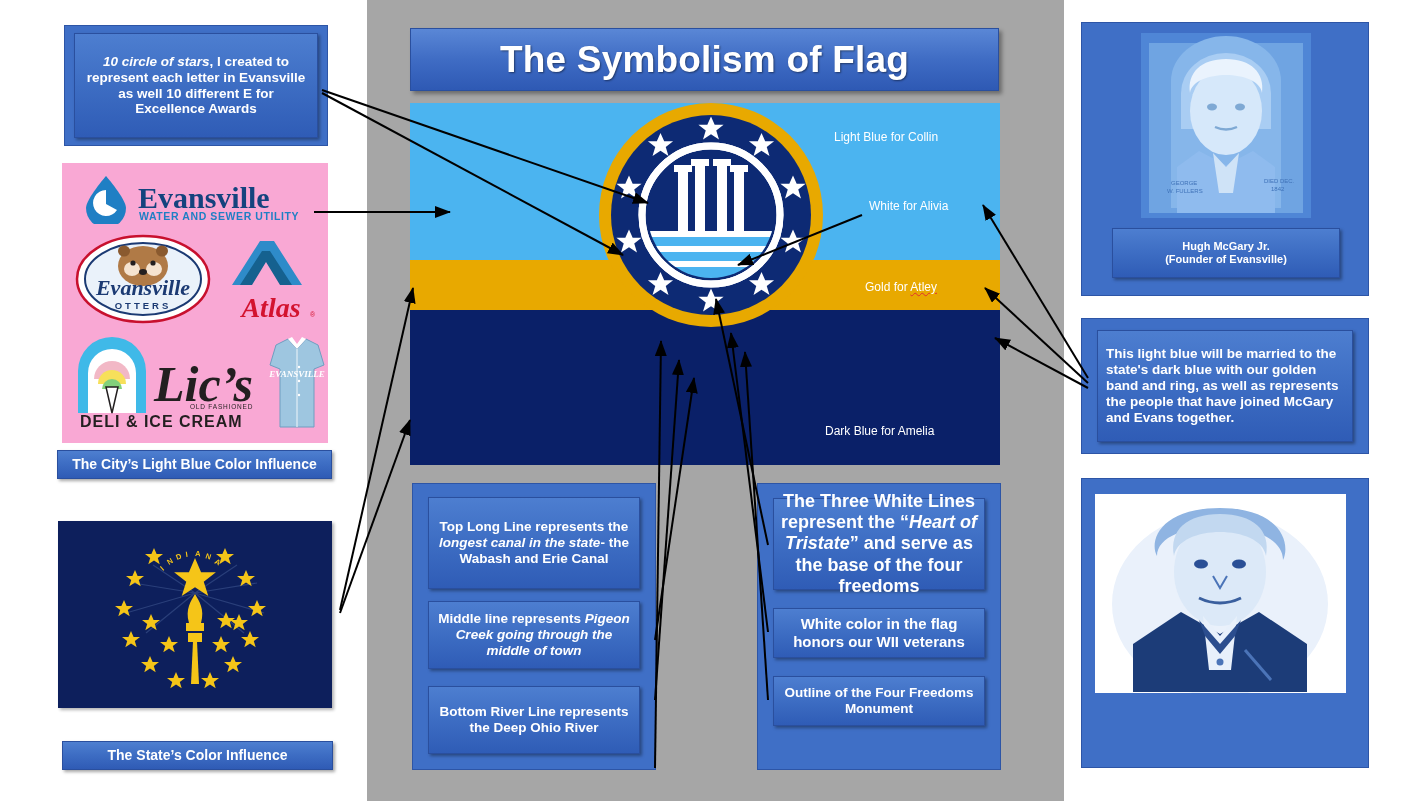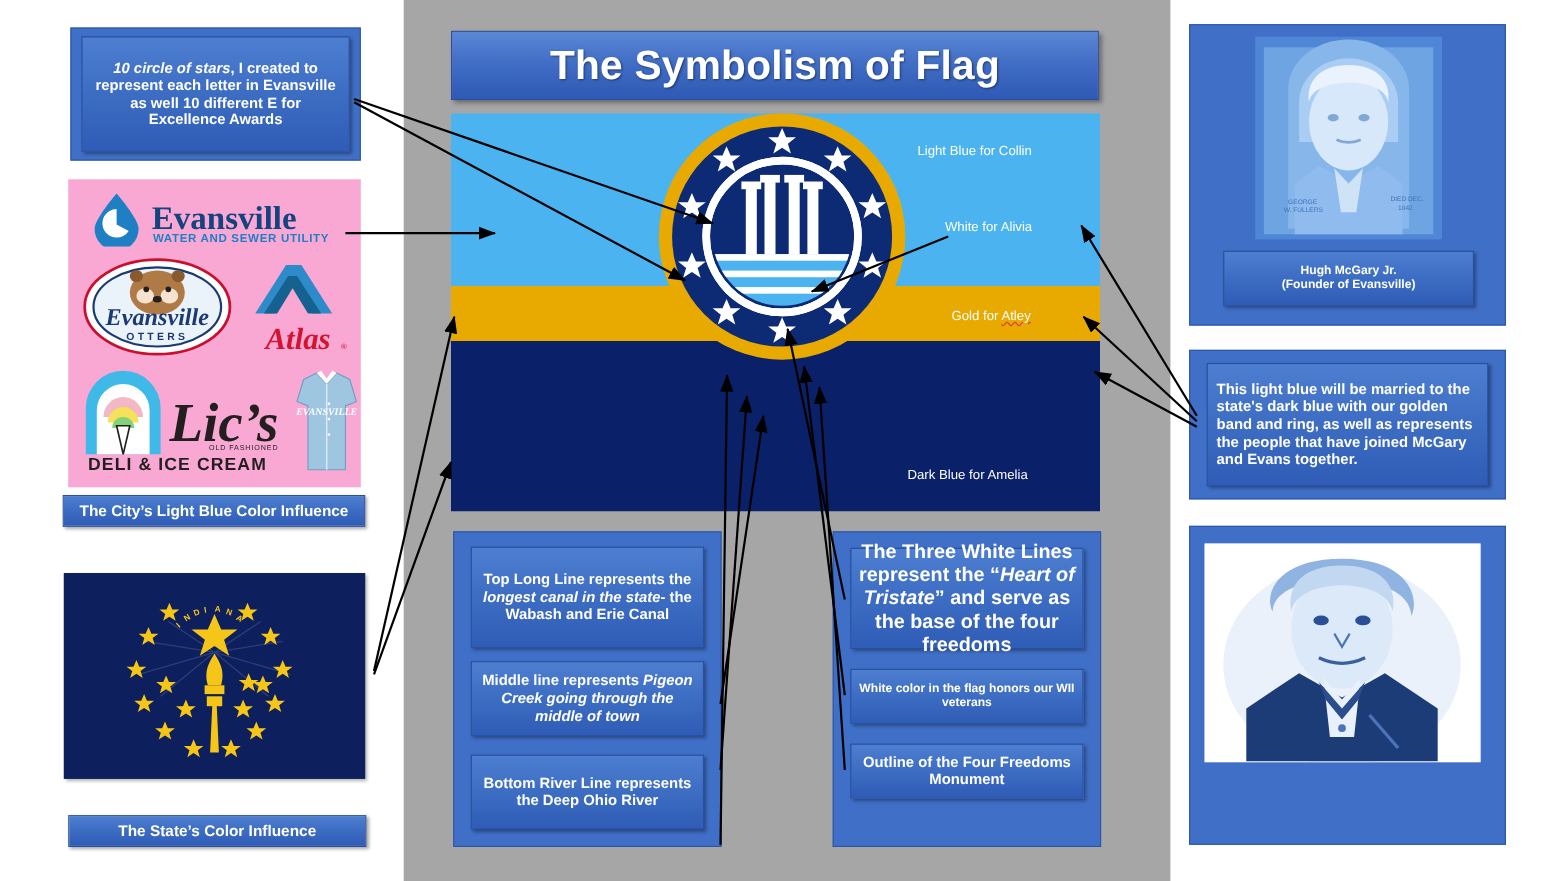--- a/index.html
+++ b/index.html
@@ -63,21 +63,21 @@
   }
   #flag-lightblue{position:absolute;left:0;top:0;width:100%;height:157px;background:#4bb4f0;}
   #flag-gold{position:absolute;left:0;top:157px;width:100%;height:50px;background:#e8a900;}
   #flag-darkblue{position:absolute;left:0;top:207px;width:100%;height:155px;background:#0a2068;}
 
   .flaglabel{
     position:absolute;color:#ffffff;font-weight:normal;font-size:12px;
     white-space:nowrap;
   }
   #lbl-lightblue{left:424px;top:27px;}
-  #lbl-white{left:449px;top:96px;}
+  #lbl-white{left:459px;top:96px;}
   #lbl-gold{left:455px;top:177px;}
   #lbl-darkblue{left:415px;top:321px;}
   .spellerr{
     text-decoration:underline;
     text-decoration-color:#e03030;
     text-decoration-style:wavy;
     text-decoration-thickness:1px;
     margin-top:31px;
   }
 
@@ -117,21 +117,21 @@
 
   
   #left-notes-frame{left:412px;top:483px;width:244px;height:287px;}
   #right-notes-frame{left:757px;top:483px;width:244px;height:287px;}
 
   #note-canal{left:428px;top:497px;width:212px;height:92px;font-size:13.5px;padding:3px 6px;}
   #note-pigeon{left:428px;top:601px;width:212px;height:68px;font-size:13.5px;padding:3px 6px;}
   #note-ohio{left:428px;top:686px;width:212px;height:68px;font-size:13.5px;padding:3px 6px;}
 
   #note-threelines{left:773px;top:498px;width:212px;height:92px;font-size:18px;padding:3px 6px;}
-  #note-wwii{left:773px;top:608px;width:212px;height:50px;font-size:11px;padding:18px 6px;}
+  #note-wwii{left:773px;top:608px;width:212px;height:50px;font-size:15px;padding:18px 6px;}
   #note-monument{left:773px;top:676px;width:212px;height:50px;font-size:13.5px;padding:3px 6px;}
 
   .plate em{font-style:italic;}
   .noteline{display:block;}
 </style>
 </head>
 <body>
 
 <div class="stage">
 

